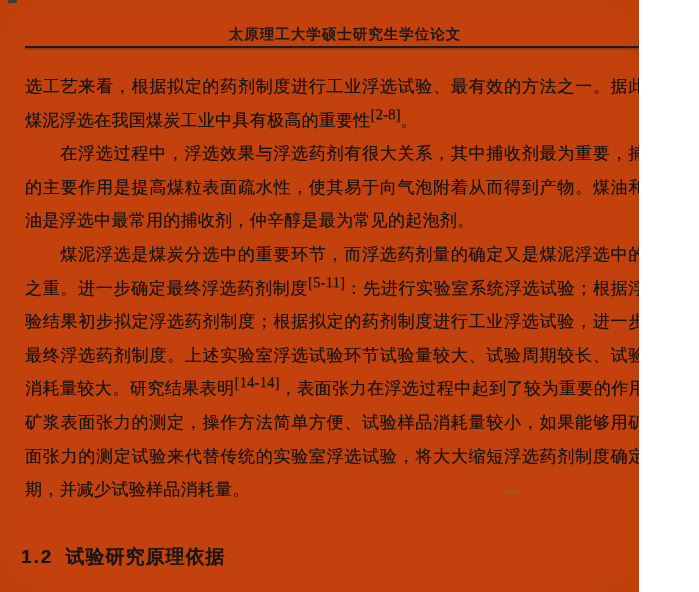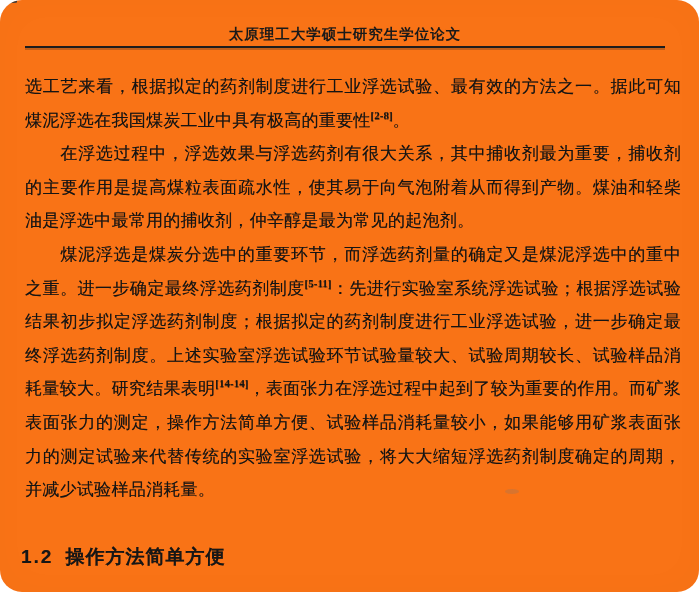--- a/index.html
+++ b/index.html
@@ -2,29 +2,28 @@
 <html><head>
 <meta charset="utf-8">
 <style>
   html, body {
     margin: 0;
     padding: 0;
     background: #ffffff;
   }
   .page {
     position: relative;
-    width: 699px;
+    width: 639px;
     height: 592px;
-    background: #f97316;
+    background: #c2410c;
     overflow: hidden;
     font-family: "Liberation Serif", "DejaVu Serif", serif;
     color: #151515;
     
     box-shadow: inset 0 0 40px rgba(0,0,0,0.02);
-    border-radius: 22px;
   }
   .scan-mark {
     position: absolute;
     left: 8px;
     top: 0px;
     width: 9px;
     height: 3px;
     background: #3a3a3a;
     border-radius: 1px;
     transform: rotate(-4deg);
@@ -63,22 +62,22 @@
     letter-spacing: 0.28px;
     text-align: justify;
     text-justify: inter-ideograph;
     color: #141414;
     text-shadow: 0.2px 0.2px 0 rgba(20,20,20,0.55);
   }
   .content p.indent {
     text-indent: 2.08em;
   }
   .content sup {
-    font-size: 11px;
-    font-weight: 700;
+    font-size: 15px;
+    font-weight: 400;
     letter-spacing: 0;
     line-height: 0;
     vertical-align: super;
   }
   .section-heading {
     margin: 37px 0 0 -4px;
     font-family: "Liberation Sans", "DejaVu Sans", sans-serif;
     font-weight: bold;
     font-size: 19px;
     line-height: 26px;
@@ -107,19 +106,19 @@
   <div class="page-header">太原理工大学硕士研究生学位论文</div>
 
   <div class="header-rule"></div>
 
   <div class="content">
 
     <p class=""><span>选工艺来看，根据拟定的药剂制度进行工业浮选试验、最有效的方法之一。据此可知煤泥浮选在我国煤炭工业中具有极高的重要性</span><sup>[2-8]</sup><span>。</span></p>
       <p class="indent"><span>在浮选过程中，浮选效果与浮选药剂有很大关系，其中捕收剂最为重要，捕收剂的主要作用是提高煤粒表面疏水性，使其易于向气泡附着从而得到产物。煤油和轻柴油是浮选中最常用的捕收剂，仲辛醇是最为常见的起泡剂。</span></p>
       <p class="indent"><span>煤泥浮选是煤炭分选中的重要环节，而浮选药剂量的确定又是煤泥浮选中的重中之重。进一步确定最终浮选药剂制度</span><sup>[5-11]</sup><span>：先进行实验室系统浮选试验；根据浮选试验结果初步拟定浮选药剂制度；根据拟定的药剂制度进行工业浮选试验，进一步确定最终浮选药剂制度。上述实验室浮选试验环节试验量较大、试验周期较长、试验样品消耗量较大。研究结果表明</span><sup>[14-14]</sup><span>，表面张力在浮选过程中起到了较为重要的作用。而矿浆表面张力的测定，操作方法简单方便、试验样品消耗量较小，如果能够用矿浆表面张力的测定试验来代替传统的实验室浮选试验，将大大缩短浮选药剂制度确定的周期，并减少试验样品消耗量。</span></p>
       <h2 class="section-heading">
-      <span class="sec-num">1.2</span><span>操作方法简单方便</span>
+      <span class="sec-num">1.2</span><span>试验研究原理依据</span>
     </h2>
   </div>
 
   <div class="speck-a"></div>
   <div class="speck-b"></div>
 </div>
 
 </body></html>

